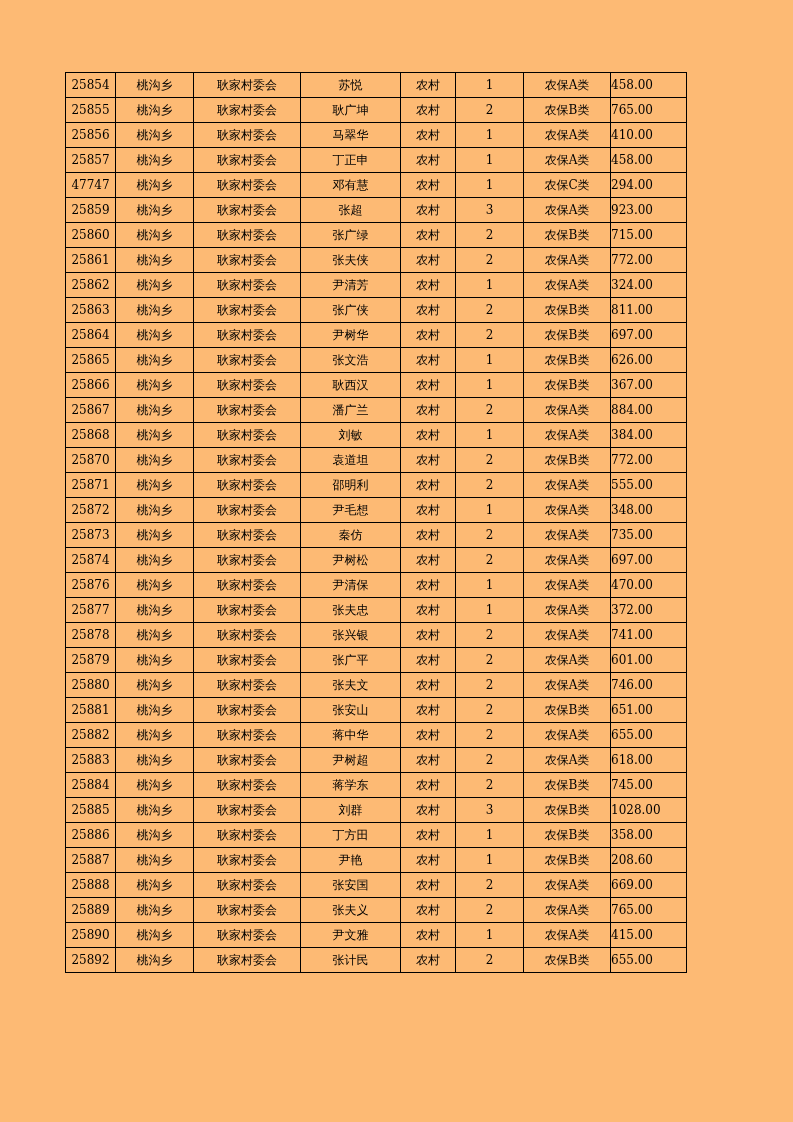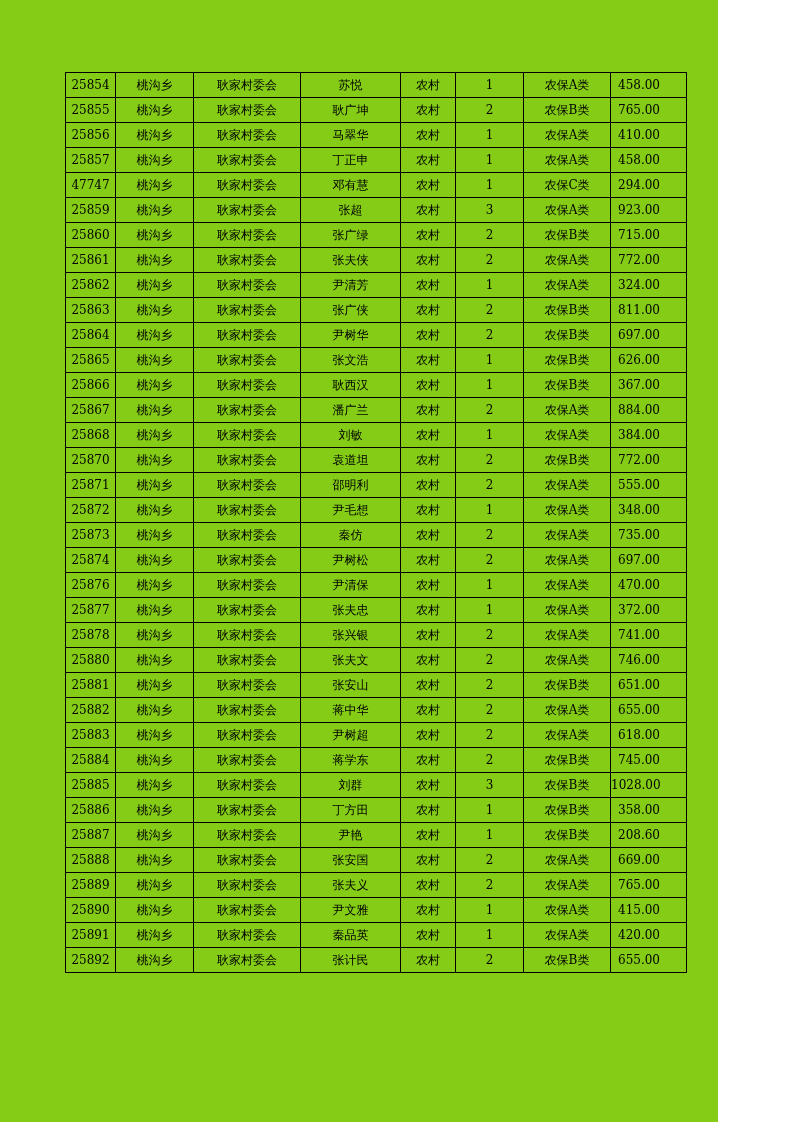--- a/index.html
+++ b/index.html
@@ -2,23 +2,23 @@
 <html><head>
 <meta charset="utf-8">
 <style>
   html, body {
     margin: 0;
     padding: 0;
     background: #ffffff;
   }
   .page {
     position: relative;
-    width: 718px;
+    width: 793px;
     height: 1122px;
-    background: #84cc16;
+    background: #fdba74;
     overflow: hidden;
     font-family: "DejaVu Serif", serif;
     color: #000000;
   }
   table.roster {
     position: absolute;
     left: 65px;
     top: 72px;
     width: 621px;
     border-collapse: collapse;
@@ -28,21 +28,21 @@
     border: 1px solid #000000;
     height: 24px;
     font-size: 12px;
     line-height: 24px;
     text-align: center;
     padding: 0;
     white-space: nowrap;
     overflow: hidden;
   }
   table.roster td.col-amount {
-    text-align: right;
+    text-align: left;
     padding-right: 26px;
   }
   col.c-id        { width: 50px; }
   col.c-township  { width: 78px; }
   col.c-committee { width: 107px; }
   col.c-name      { width: 100px; }
   col.c-type      { width: 55px; }
   col.c-count     { width: 68px; }
   col.c-category  { width: 87px; }
   col.c-amount    { width: 76px; }
@@ -287,20 +287,30 @@
           <td class="col-id">25878</td>
           <td class="col-township">桃沟乡</td>
           <td class="col-committee">耿家村委会</td>
           <td class="col-name">张兴银</td>
           <td class="col-type">农村</td>
           <td class="col-count">2</td>
           <td class="col-category">农保A类</td>
           <td class="col-amount">741.00</td>
         </tr>
         <tr>
+          <td class="col-id">25879</td>
+          <td class="col-township">桃沟乡</td>
+          <td class="col-committee">耿家村委会</td>
+          <td class="col-name">张广平</td>
+          <td class="col-type">农村</td>
+          <td class="col-count">2</td>
+          <td class="col-category">农保A类</td>
+          <td class="col-amount">601.00</td>
+        </tr>
+        <tr>
           <td class="col-id">25880</td>
           <td class="col-township">桃沟乡</td>
           <td class="col-committee">耿家村委会</td>
           <td class="col-name">张夫文</td>
           <td class="col-type">农村</td>
           <td class="col-count">2</td>
           <td class="col-category">农保A类</td>
           <td class="col-amount">746.00</td>
         </tr>
         <tr>
@@ -395,30 +405,20 @@
         </tr>
         <tr>
           <td class="col-id">25890</td>
           <td class="col-township">桃沟乡</td>
           <td class="col-committee">耿家村委会</td>
           <td class="col-name">尹文雅</td>
           <td class="col-type">农村</td>
           <td class="col-count">1</td>
           <td class="col-category">农保A类</td>
           <td class="col-amount">415.00</td>
-        </tr>
-        <tr>
-          <td class="col-id">25891</td>
-          <td class="col-township">桃沟乡</td>
-          <td class="col-committee">耿家村委会</td>
-          <td class="col-name">秦品英</td>
-          <td class="col-type">农村</td>
-          <td class="col-count">1</td>
-          <td class="col-category">农保A类</td>
-          <td class="col-amount">420.00</td>
         </tr>
         <tr>
           <td class="col-id">25892</td>
           <td class="col-township">桃沟乡</td>
           <td class="col-committee">耿家村委会</td>
           <td class="col-name">张计民</td>
           <td class="col-type">农村</td>
           <td class="col-count">2</td>
           <td class="col-category">农保B类</td>
           <td class="col-amount">655.00</td>

